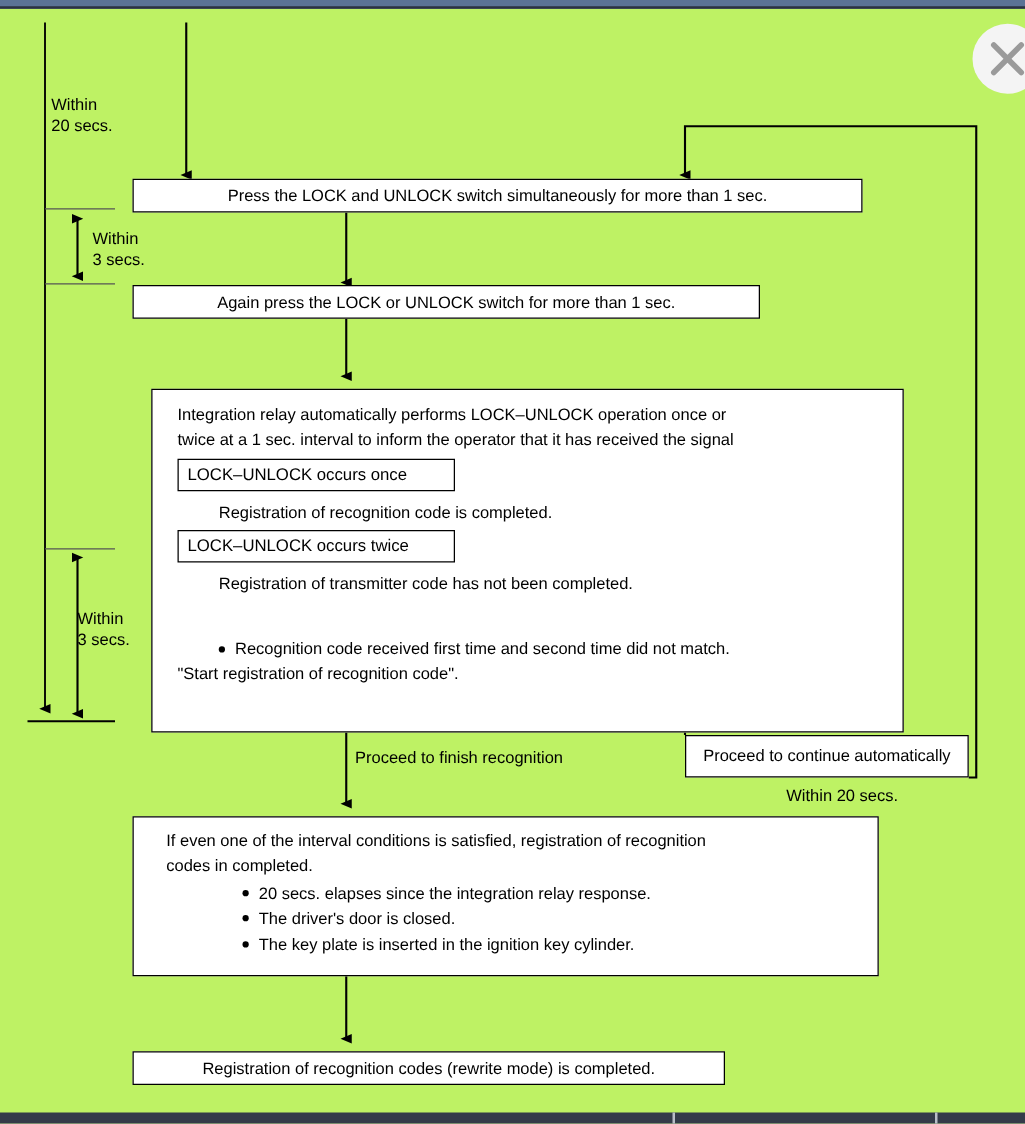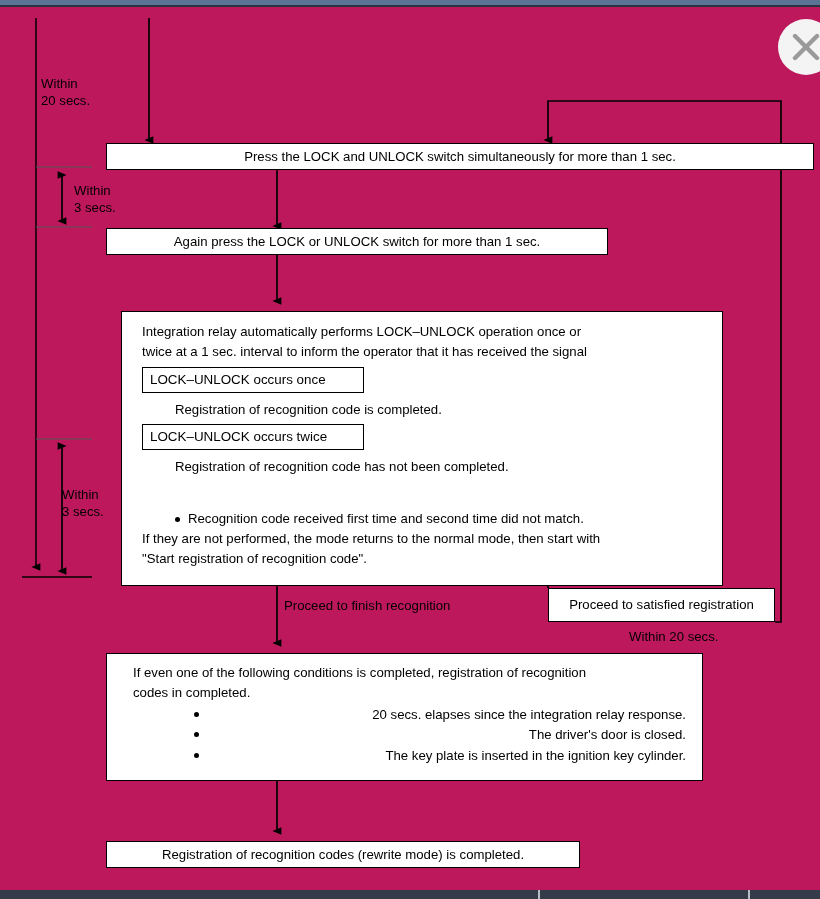--- a/index.html
+++ b/index.html
@@ -8,21 +8,21 @@
     margin: 0; padding: 0;
     width: 820px; height: 899px;
     background: #ffffff;
     font-family: "Liberation Sans", sans-serif;
     overflow: hidden;
   }
   #viewer {
     position: relative;
     width: 820px;
     height: 899px;
-    background: #be185d;
+    background: #bef264;
   }
   
   .topbar {
     position: absolute; left: 0; top: 0;
     width: 820px; height: 7px;
     background: #5b7395;
     border-bottom: 2px solid #2b3240;
   }
   .bottombar {
     position: absolute; left: 0; bottom: 0;
@@ -93,21 +93,21 @@
   #main-block .spacer6 { height: 7px; }
   #main-block .spacer4 { height: 5px; }
 
   
   #cond-block {
     left: 106px; top: 644px;
     width: 597px; height: 128px;
     padding: 9px 16px 6px 26px;
   }
   #cond-block .head { display: block; text-align: justify; }
-  #cond-block ul { list-style: none; margin: 2px 0 0 0; padding-left: 74px; text-align: right; }
+  #cond-block ul { list-style: none; margin: 2px 0 0 0; padding-left: 74px; }
   #cond-block li { position: relative; margin: 1px 0; }
   #cond-block li .dot {
     position: absolute; left: -13px; top: 7px;
     width: 5px; height: 5px; border-radius: 50%; background: #000;
   }
   .bullet-row { position: relative; padding-left: 13px; }
   .bullet-row .dot {
     position: absolute; left: 0; top: 8px;
     width: 5px; height: 5px; border-radius: 50%; background: #000;
   }
@@ -166,21 +166,21 @@
 
     <div class="lbl two" style="left:41px; top:66px;">Within
 20 secs.</div>
 
     <div class="lbl two" style="left:74px; top:173px;">Within
 3 secs.</div>
 
     <div class="lbl two" style="left:62px; top:477px;">Within
 3 secs.</div>
 
-    <div class="node center" id="box1" style="left:106px; top:134px; width:708px; height:27px;">
+    <div class="node center" id="box1" style="left:106px; top:134px; width:584px; height:27px;">
       <span>Press the LOCK and UNLOCK switch simultaneously for more than 1 sec.</span>
     </div>
 
     <div class="node center" id="box2" style="left:106px; top:219px; width:502px; height:27px;">
       <span>Again press the LOCK or UNLOCK switch for more than 1 sec.</span>
     </div>
 
     <div class="node" id="main-block">
 
       <span class="ln">Integration relay automatically performs LOCK–UNLOCK operation once or</span>
@@ -194,41 +194,40 @@
 
       <div class="spacer6"></div>
       <span class="ln indent1">Registration of recognition code is completed.</span>
       <div class="spacer4"></div>
 
       <div class="node inner" style="position:relative; width:222px; height:14px;">
         <span>LOCK–UNLOCK occurs twice</span>
       </div>
 
       <div class="spacer6"></div>
-      <span class="ln indent2">Registration of recognition code has not been completed.</span>
+      <span class="ln indent2">Registration of transmitter code has not been completed.</span>
 
       <div class="bullet-row indent2" style="padding-left:46px;margin-top:32px;">
         <span class="dot" style="left:33px;"></span>
         <span>Recognition code received first time and second time did not match.</span>
       </div>
 
-      <span class="ln">If they are not performed, the mode returns to the normal mode, then start with</span>
       <span class="ln">"Start registration of recognition code".</span>
     </div>
 
     <div class="lbl" style="left:284px; top:588px;">Proceed to finish recognition</div>
 
     <div class="node center" id="continue-box" style="left:548px; top:579px; width:227px; height:34px;">
-      <span>Proceed to satisfied registration</span>
+      <span>Proceed to continue automatically</span>
     </div>
 
     <div class="lbl" style="left:629px; top:619px;">Within 20 secs.</div>
 
     <div class="node" id="cond-block">
-      <span class="head">If even one of the following conditions is completed, registration of recognition</span>
+      <span class="head">If even one of the interval conditions is satisfied, registration of recognition</span>
       <span class="head">codes in completed.</span>
       <ul>
         <li>
           <span class="dot"></span>
           <span>20 secs. elapses since the integration relay response.</span>
         </li>
         <li>
           <span class="dot"></span>
           <span>The driver's door is closed.</span>
         </li>

